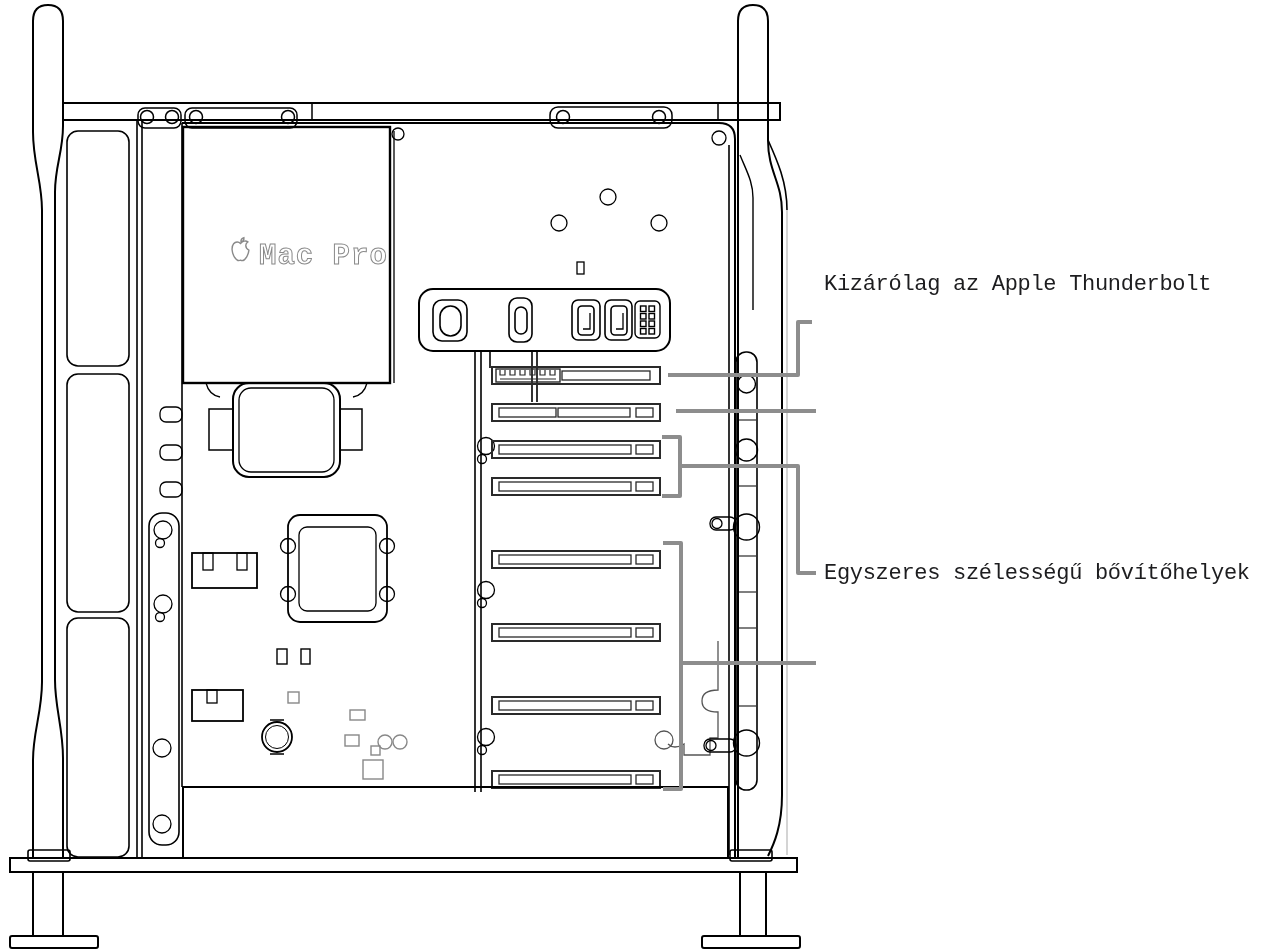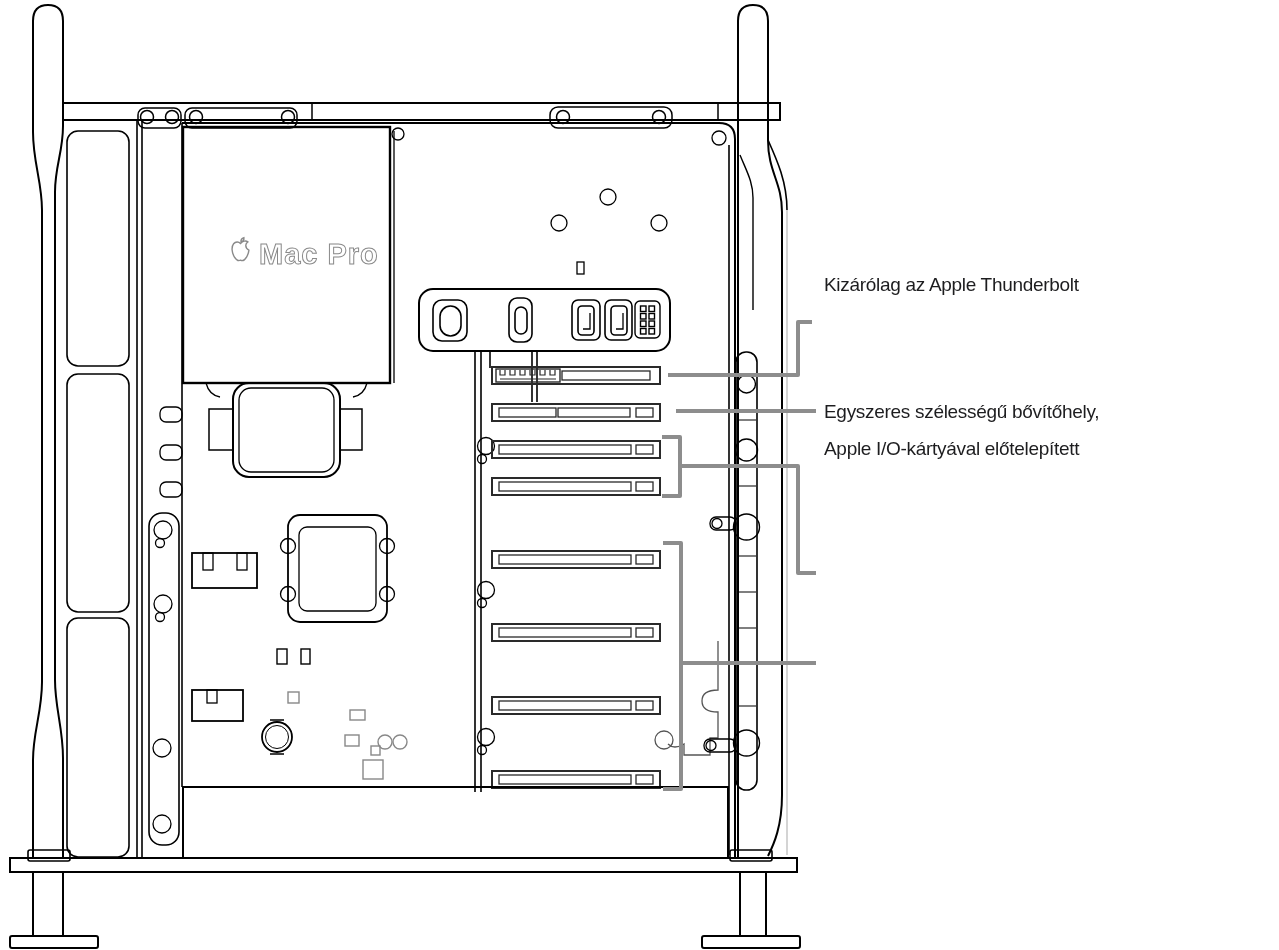--- a/index.html
+++ b/index.html
@@ -1,20 +1,20 @@
 <!DOCTYPE html>
 <html><head>
 <meta charset="utf-8">
 <style>
   html,body{margin:0;padding:0;background:#fff;}
   .stage{position:relative;width:1279px;height:950px;background:#ffffff;overflow:hidden;
-         font-family:Liberation Sans, sans-serif;}
+         font-family:Liberation Mono, monospace;}
   .stage svg{position:absolute;left:0;top:0;}
-  .callout-label{position:absolute;left:824px;color:#1d1d1f;font-size:19px;line-height:37px;
-                 letter-spacing:-0.3px;white-space:nowrap;}
+  .callout-label{position:absolute;left:824px;color:#1d1d1f;font-size:22px;line-height:37px;
+                 letter-spacing:-0.3px;white-space:nowrap;text-align:center;}
 </style>
 </head>
 <body>
 
 <div class="stage">
 
 <svg width="1279" height="950" viewBox="0 0 1279 950" fill="none" stroke="#000" stroke-width="2">
 
   <g>
     <path d="M33,858 L33,760 C33,732 42,712 42,682 L42,210 C42,182 33,162 33,132 L33,21 Q33,5 48,5 Q63,5 63,21 L63,126 C63,152 55,166 55,192 L55,680 C55,708 63,728 63,758 L63,858"></path>
@@ -256,18 +256,17 @@
     <polyline points="662,437 680,437 680,496 662,496"></polyline>
     <polyline points="680,466 798,466 798,573 816,573"></polyline>
     <polyline points="663,543 681,543 681,789 663,789"></polyline>
     <line x1="681" y1="663" x2="816" y2="663"></line>
   </g>
 </svg>
 
 <div class="callout-label" style="top:266px">
   <div>Kizárólag az Apple Thunderbolt</div>
 </div>
-<div class="callout-label" style="top:393px">
-  <div>Egyszeres szélességű bővítőhely,</div>
-  <div>Apple I/O-kártyával előtelepített</div>
+<div class="callout-label" style="top:555px">
+  <div>Egyszeres szélességű bővítőhelyek</div>
 </div>
 
 </div>
 
 </body></html>

